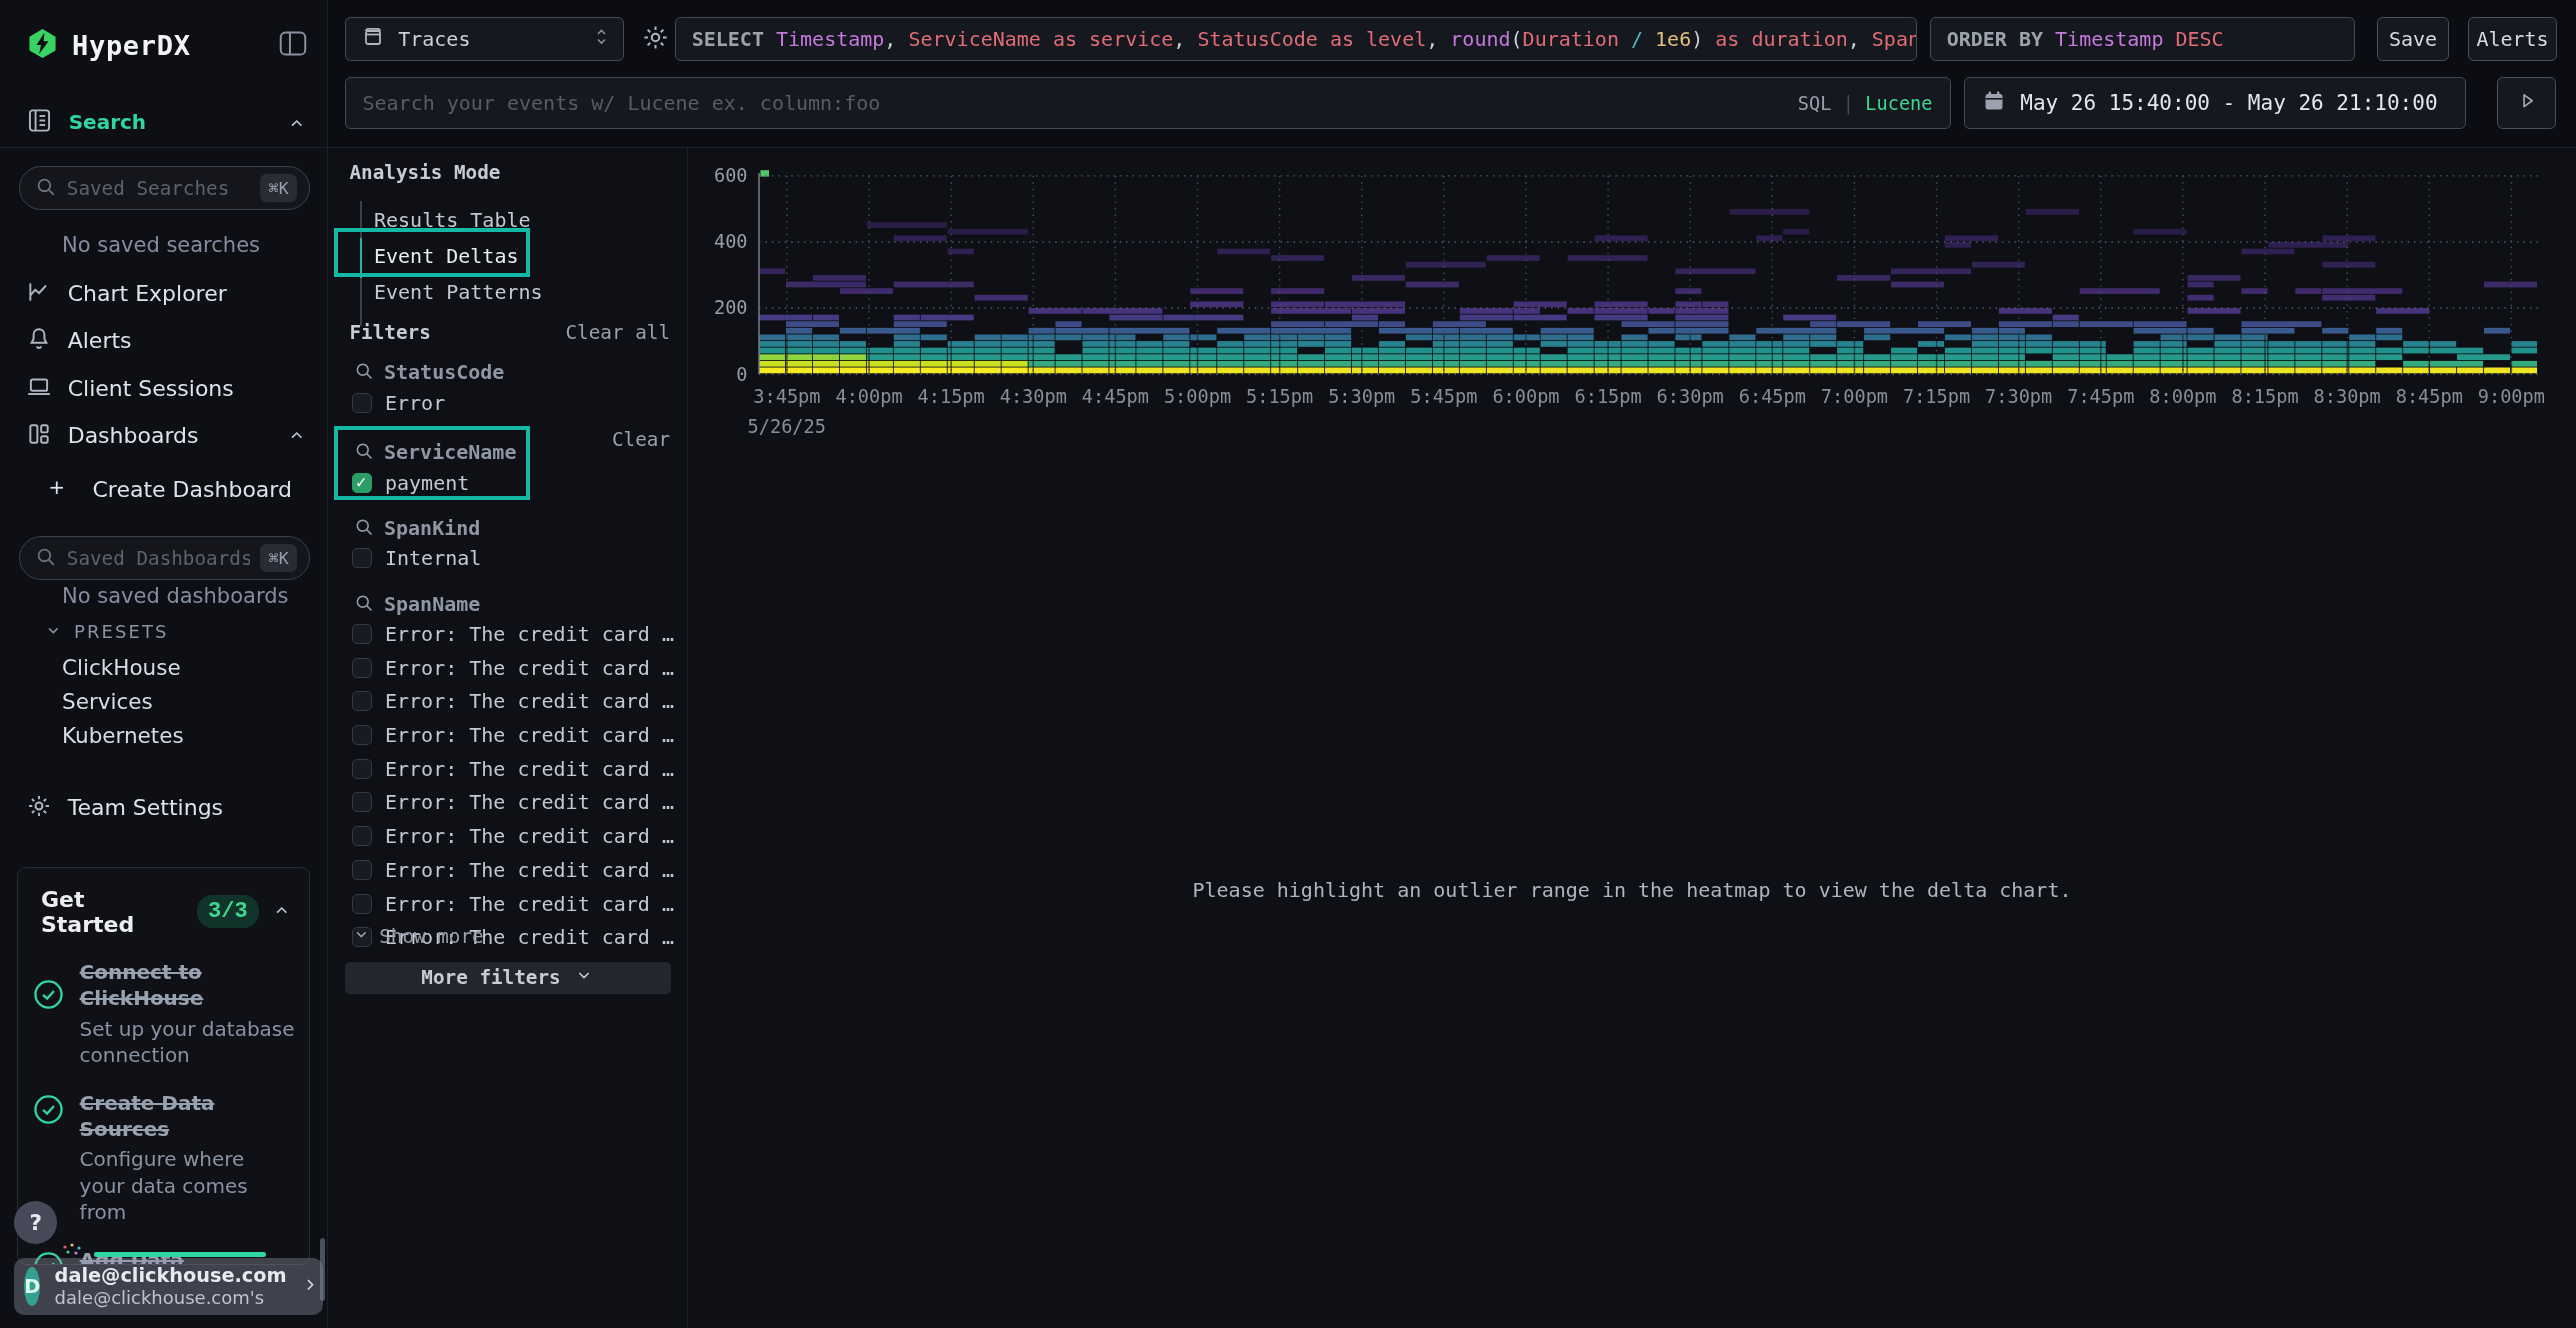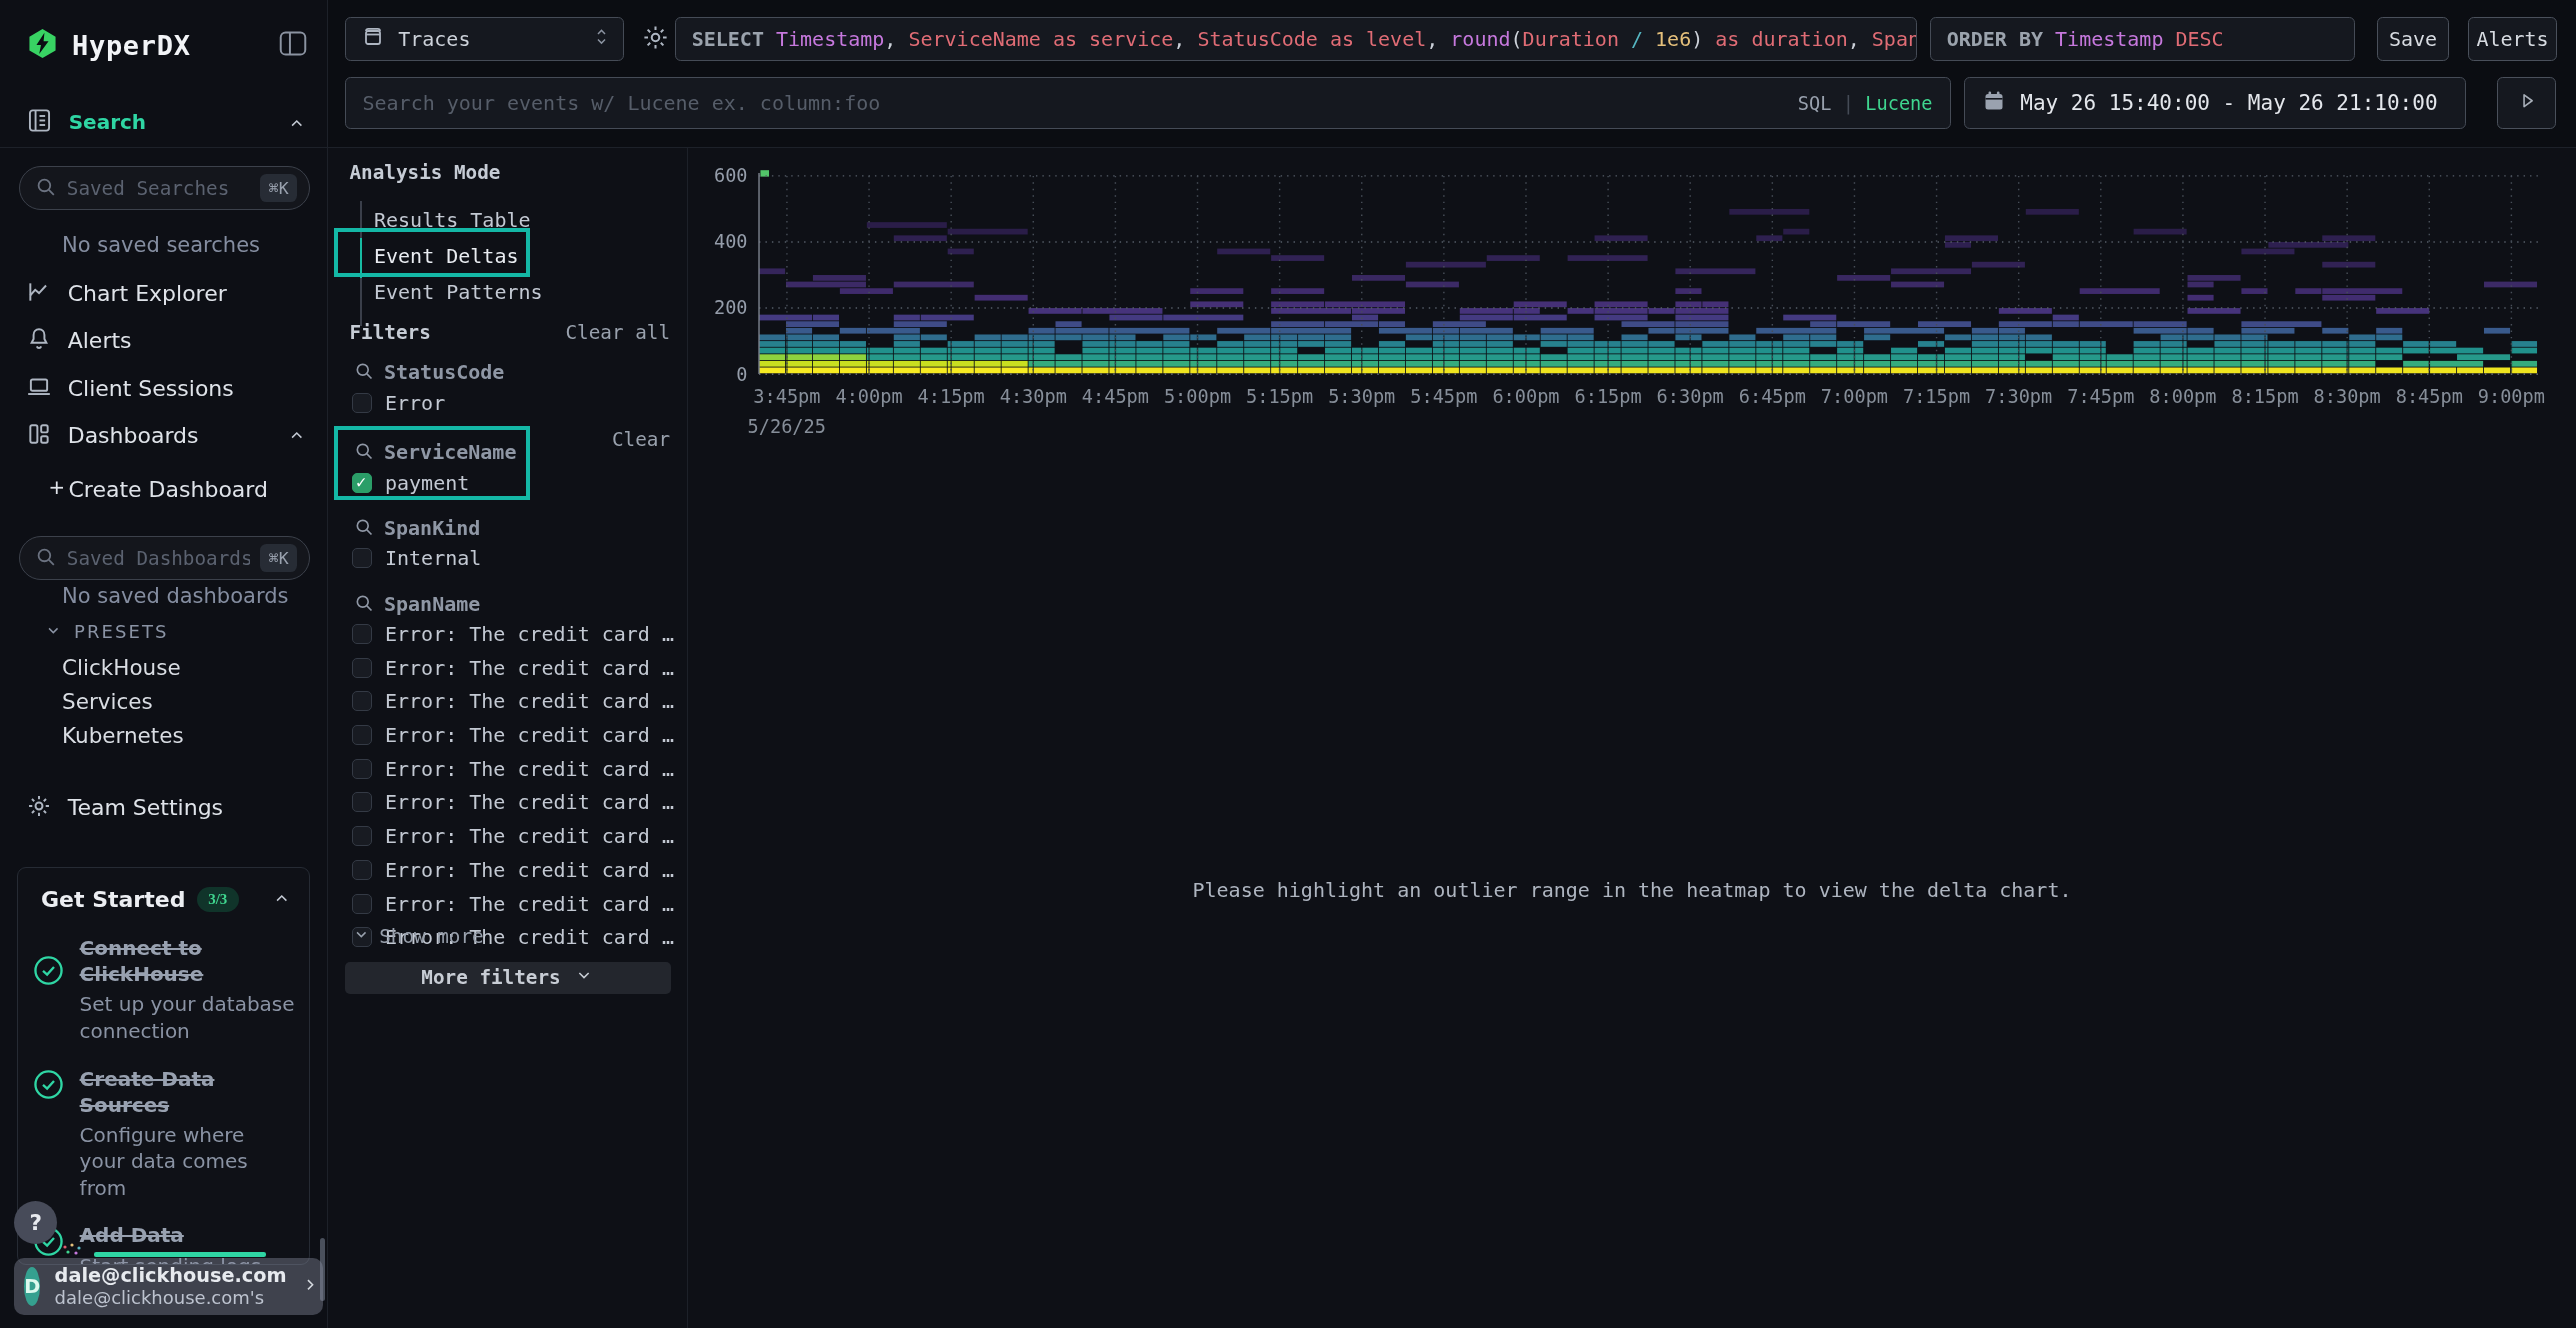--- a/index.html
+++ b/index.html
@@ -26,22 +26,22 @@
   .kbd-chip{background:#272c35;border-radius:6.4px;padding:4.3px 8.6px;font-size:16.5px;color:#99a1ae}
   .muted-line{position:absolute;left:62px;font-family:"DejaVu Sans","Liberation Sans",sans-serif;font-size:21px;color:#848da0}
   .presets-row{position:absolute;left:44px;display:flex;align-items:center;gap:11.4px;color:#8a93a4}
   .presets-label{font-family:"DejaVu Sans","Liberation Sans",sans-serif;font-size:18px;letter-spacing:2.1px;color:#8a93a4}
   .preset-item{position:absolute;left:62px;font-family:"DejaVu Sans","Liberation Sans",sans-serif;font-size:21.5px;color:#d9dde3}
 
   .gs-card{position:absolute;left:17px;top:867px;width:293px;height:398px;border:1.4px solid #262b34;
            border-radius:9px;background:#0f1117;overflow:hidden}
   .gs-head{display:flex;align-items:center;gap:11.4px;padding:18.6px 17px 7.2px 23px}
   .gs-title{font-family:"DejaVu Sans","Liberation Sans",sans-serif;font-size:22px;font-weight:bold;color:#eceef2}
-  .gs-badge{background:#10342a;color:#3fd68f;border-radius:15.7px;padding:4.3px 11.4px;font-size:15px;
-            font-family:Liberation Serif, serif;font-weight:bold}
+  .gs-badge{background:#10342a;color:#3fd68f;border-radius:15.7px;padding:4.3px 11.4px;font-size:22px;
+            font-family:Liberation Mono, monospace;font-weight:bold}
   .gs-chev{margin-left:auto}
   .gs-item{display:flex;gap:14.3px;padding:15.7px 14.3px 5.7px 14.3px}
   .gs-ico{flex:0 0 33px;padding-top:18.6px}
   .gs-item-title{font-family:"DejaVu Sans","Liberation Sans",sans-serif;font-size:20px;font-weight:bold;
             color:#98a1b0;text-decoration:line-through;line-height:1.3}
   .gs-item-desc{font-family:"DejaVu Sans","Liberation Sans",sans-serif;font-size:20px;color:#8a93a4;line-height:1.32;margin-top:4.3px}
   .frag{position:absolute;left:60px;top:1241px;display:flex;gap:10px;align-items:center}
   .frag-bar{width:172px;height:5.7px;background:#2fd6a4;border-radius:2.1px}
   .help-btn{position:absolute;left:14.3px;top:1201px;width:43px;height:43px;border-radius:50%;background:#474b59;
             display:flex;align-items:center;justify-content:center;font-family:"DejaVu Sans","Liberation Sans",sans-serif;
@@ -199,21 +199,21 @@
           </svg>
       </span>
       <span class="side-label">Dashboards</span>
     </div>
     <span class="row-chev" style="top:426px">
       <svg width="21.5" height="18.6" viewBox="0 0 24 24" fill="none" stroke="#c3c9d3" stroke-width="2">
           <polyline points="6,15 12,9 18,15"></polyline>
         </svg>
     </span>
 
-    <div class="side-row" style="top:477px;left:46px;gap:1px">
+    <div class="side-row" style="top:477px;left:46px;gap:25px">
       <span>
         <svg width="21.5" height="21.5" viewBox="0 0 24 24" fill="none" stroke="#dfe3e9" stroke-width="2">
             <line x1="12" y1="5" x2="12" y2="19"></line>
             <line x1="5" y1="12" x2="19" y2="12"></line>
           </svg>
       </span>
       <span class="side-label">Create Dashboard</span>
     </div>
 
     <div class="pill" style="top:536px">

